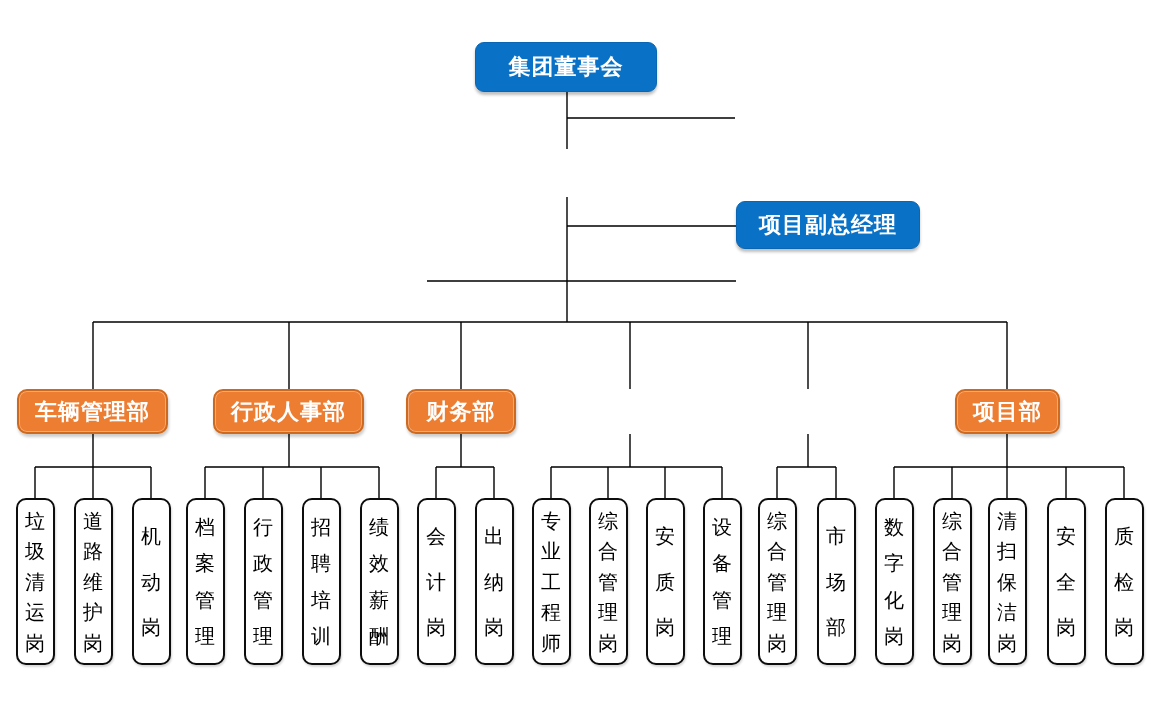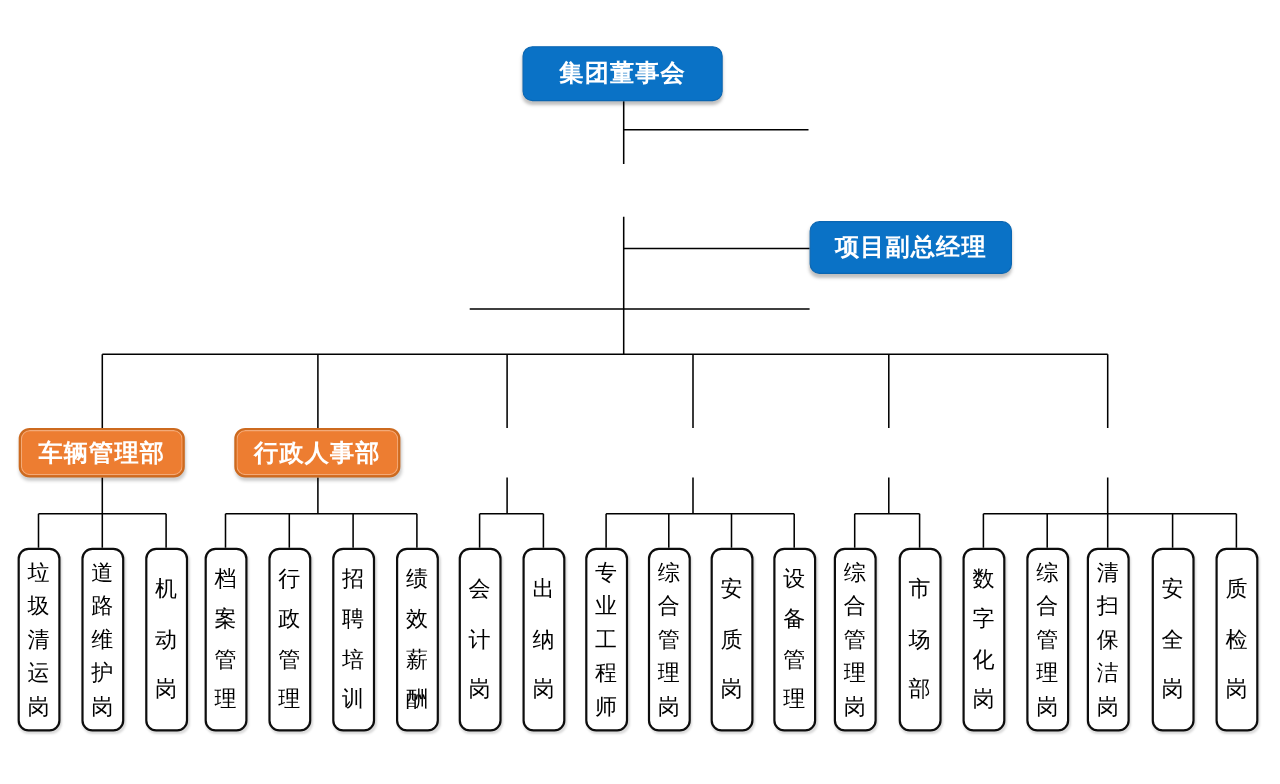--- a/index.html
+++ b/index.html
@@ -64,20 +64,26 @@
   </div>
 
 
 
   <div class="node orange" style="left:17px;top:389px;width:151px;height:45px">
     <span>车辆管理部</span>
   </div>
   <div class="node orange" style="left:213px;top:389px;width:151px;height:45px">
     <span>行政人事部</span>
   </div>
+  <div class="node orange" style="left:406px;top:389px;width:110px;height:45px">
+    <span>财务部</span>
+  </div>
+  <div class="node orange" style="left:955px;top:389px;width:105px;height:45px">
+    <span>项目部</span>
+  </div>
 
   <div class="node pos" style="left:15.5px;top:498px;width:39px;height:167px">
       <span>垃</span>
       <span>圾</span>
       <span>清</span>
       <span>运</span>
       <span>岗</span>
     </div>
   <div class="node pos" style="left:73.5px;top:498px;width:39px;height:167px">
       <span>道</span>

